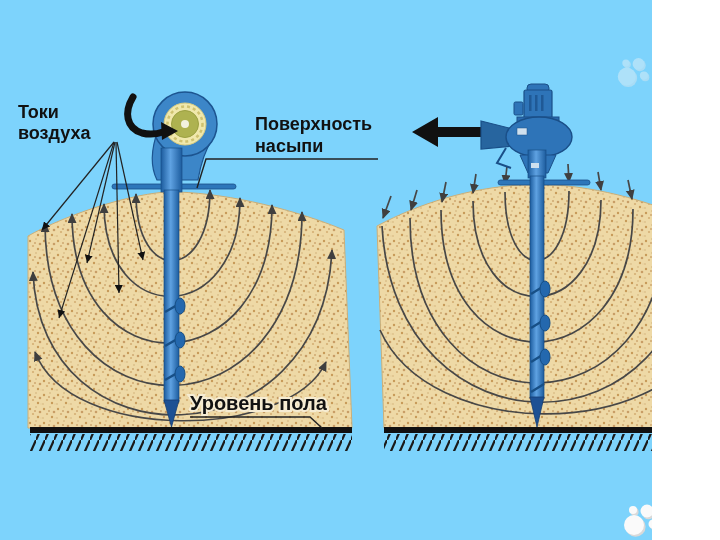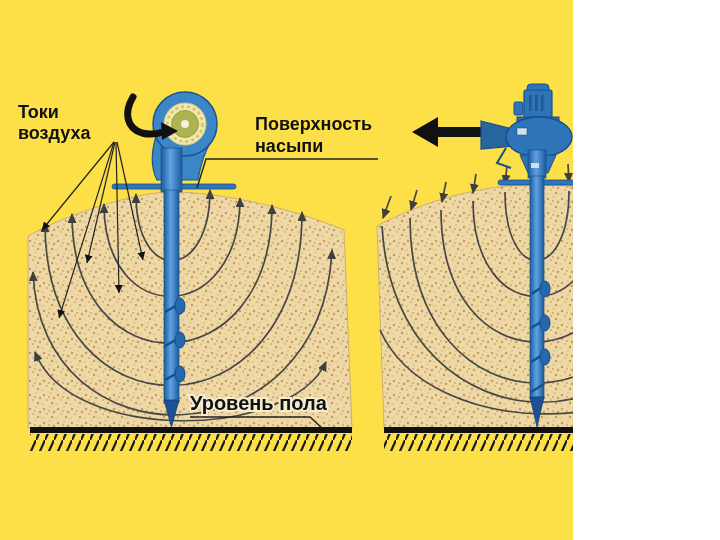--- a/index.html
+++ b/index.html
@@ -1,16 +1,16 @@
 <!DOCTYPE html>
 <html><head>
 <meta charset="utf-8">
 <style>
   html,body{margin:0;padding:0;background:#ffffff;}
-  .canvas{position:relative;width:573px;height:540px;background:#fde047;overflow:hidden;
+  .canvas{position:relative;width:652px;height:540px;background:#7dd3fc;overflow:hidden;
           font-family:"Liberation Sans", sans-serif;}
   svg{display:block;}
   text{font-family:"Liberation Sans", sans-serif;}
   .lbl{font-weight:bold;fill:#111111;}
   .wm-text{font-weight:bold;}
 </style>
 </head>
 <body>
 
 <div class="canvas">

